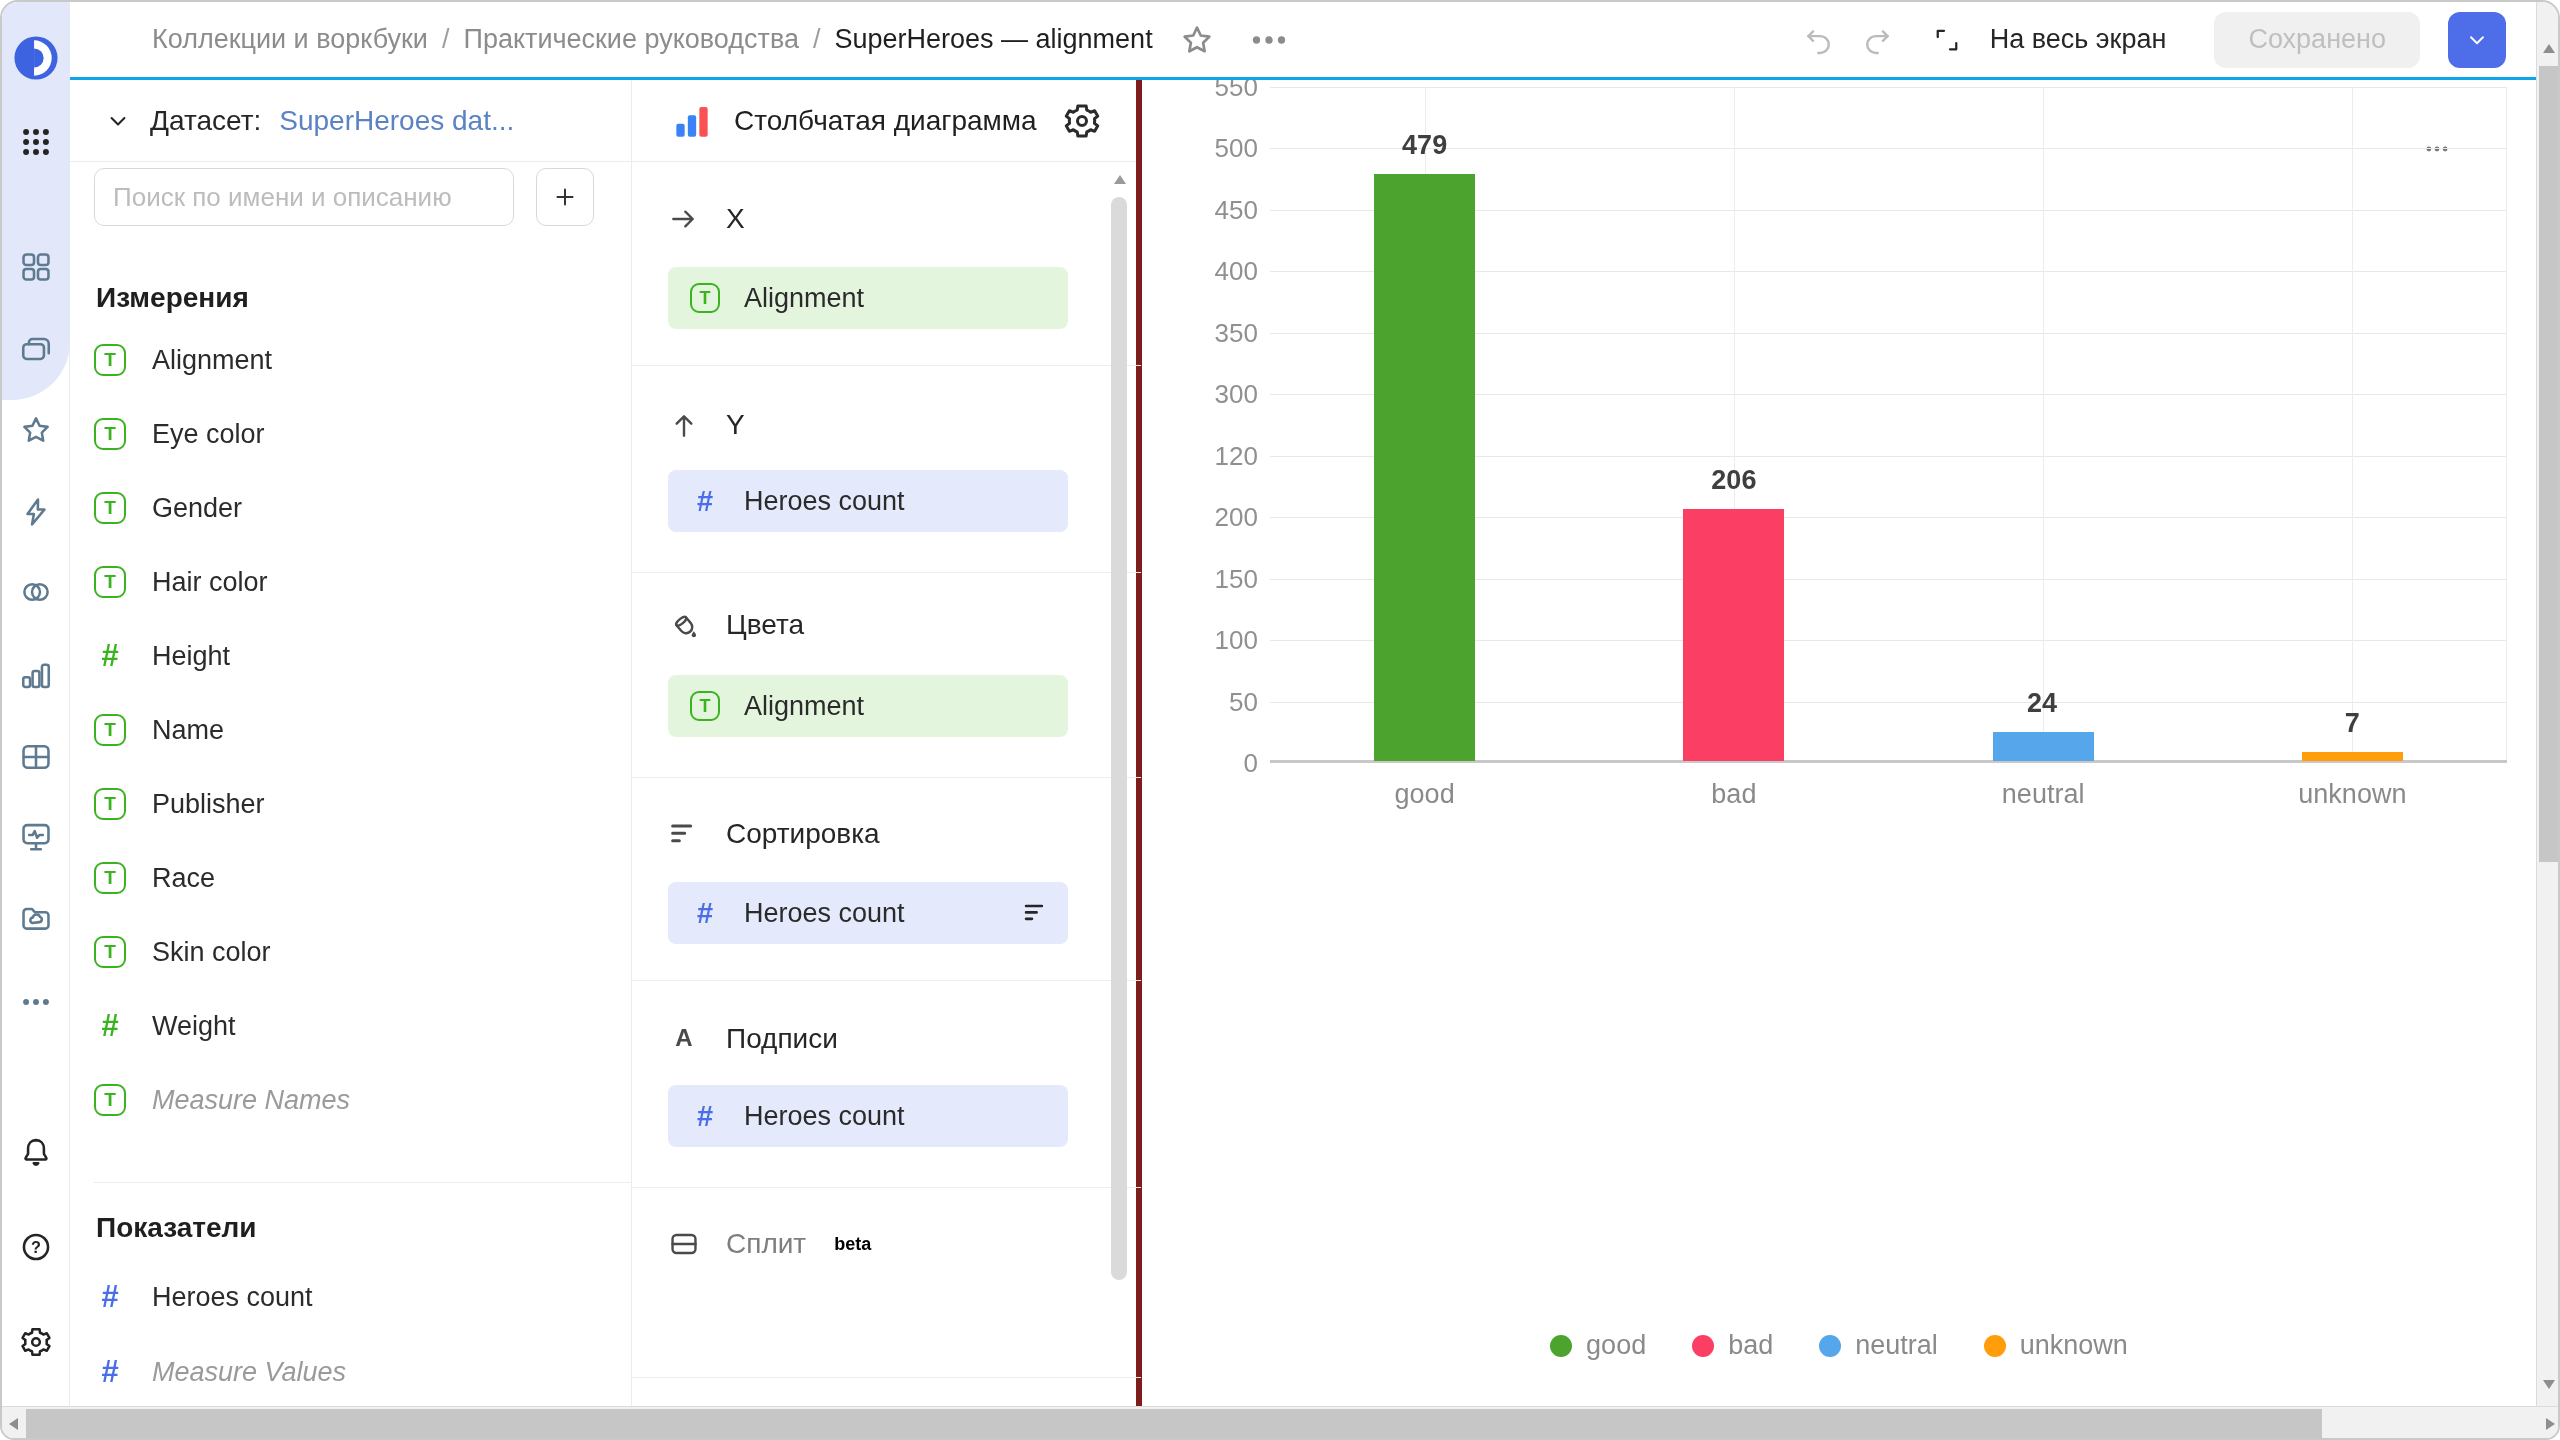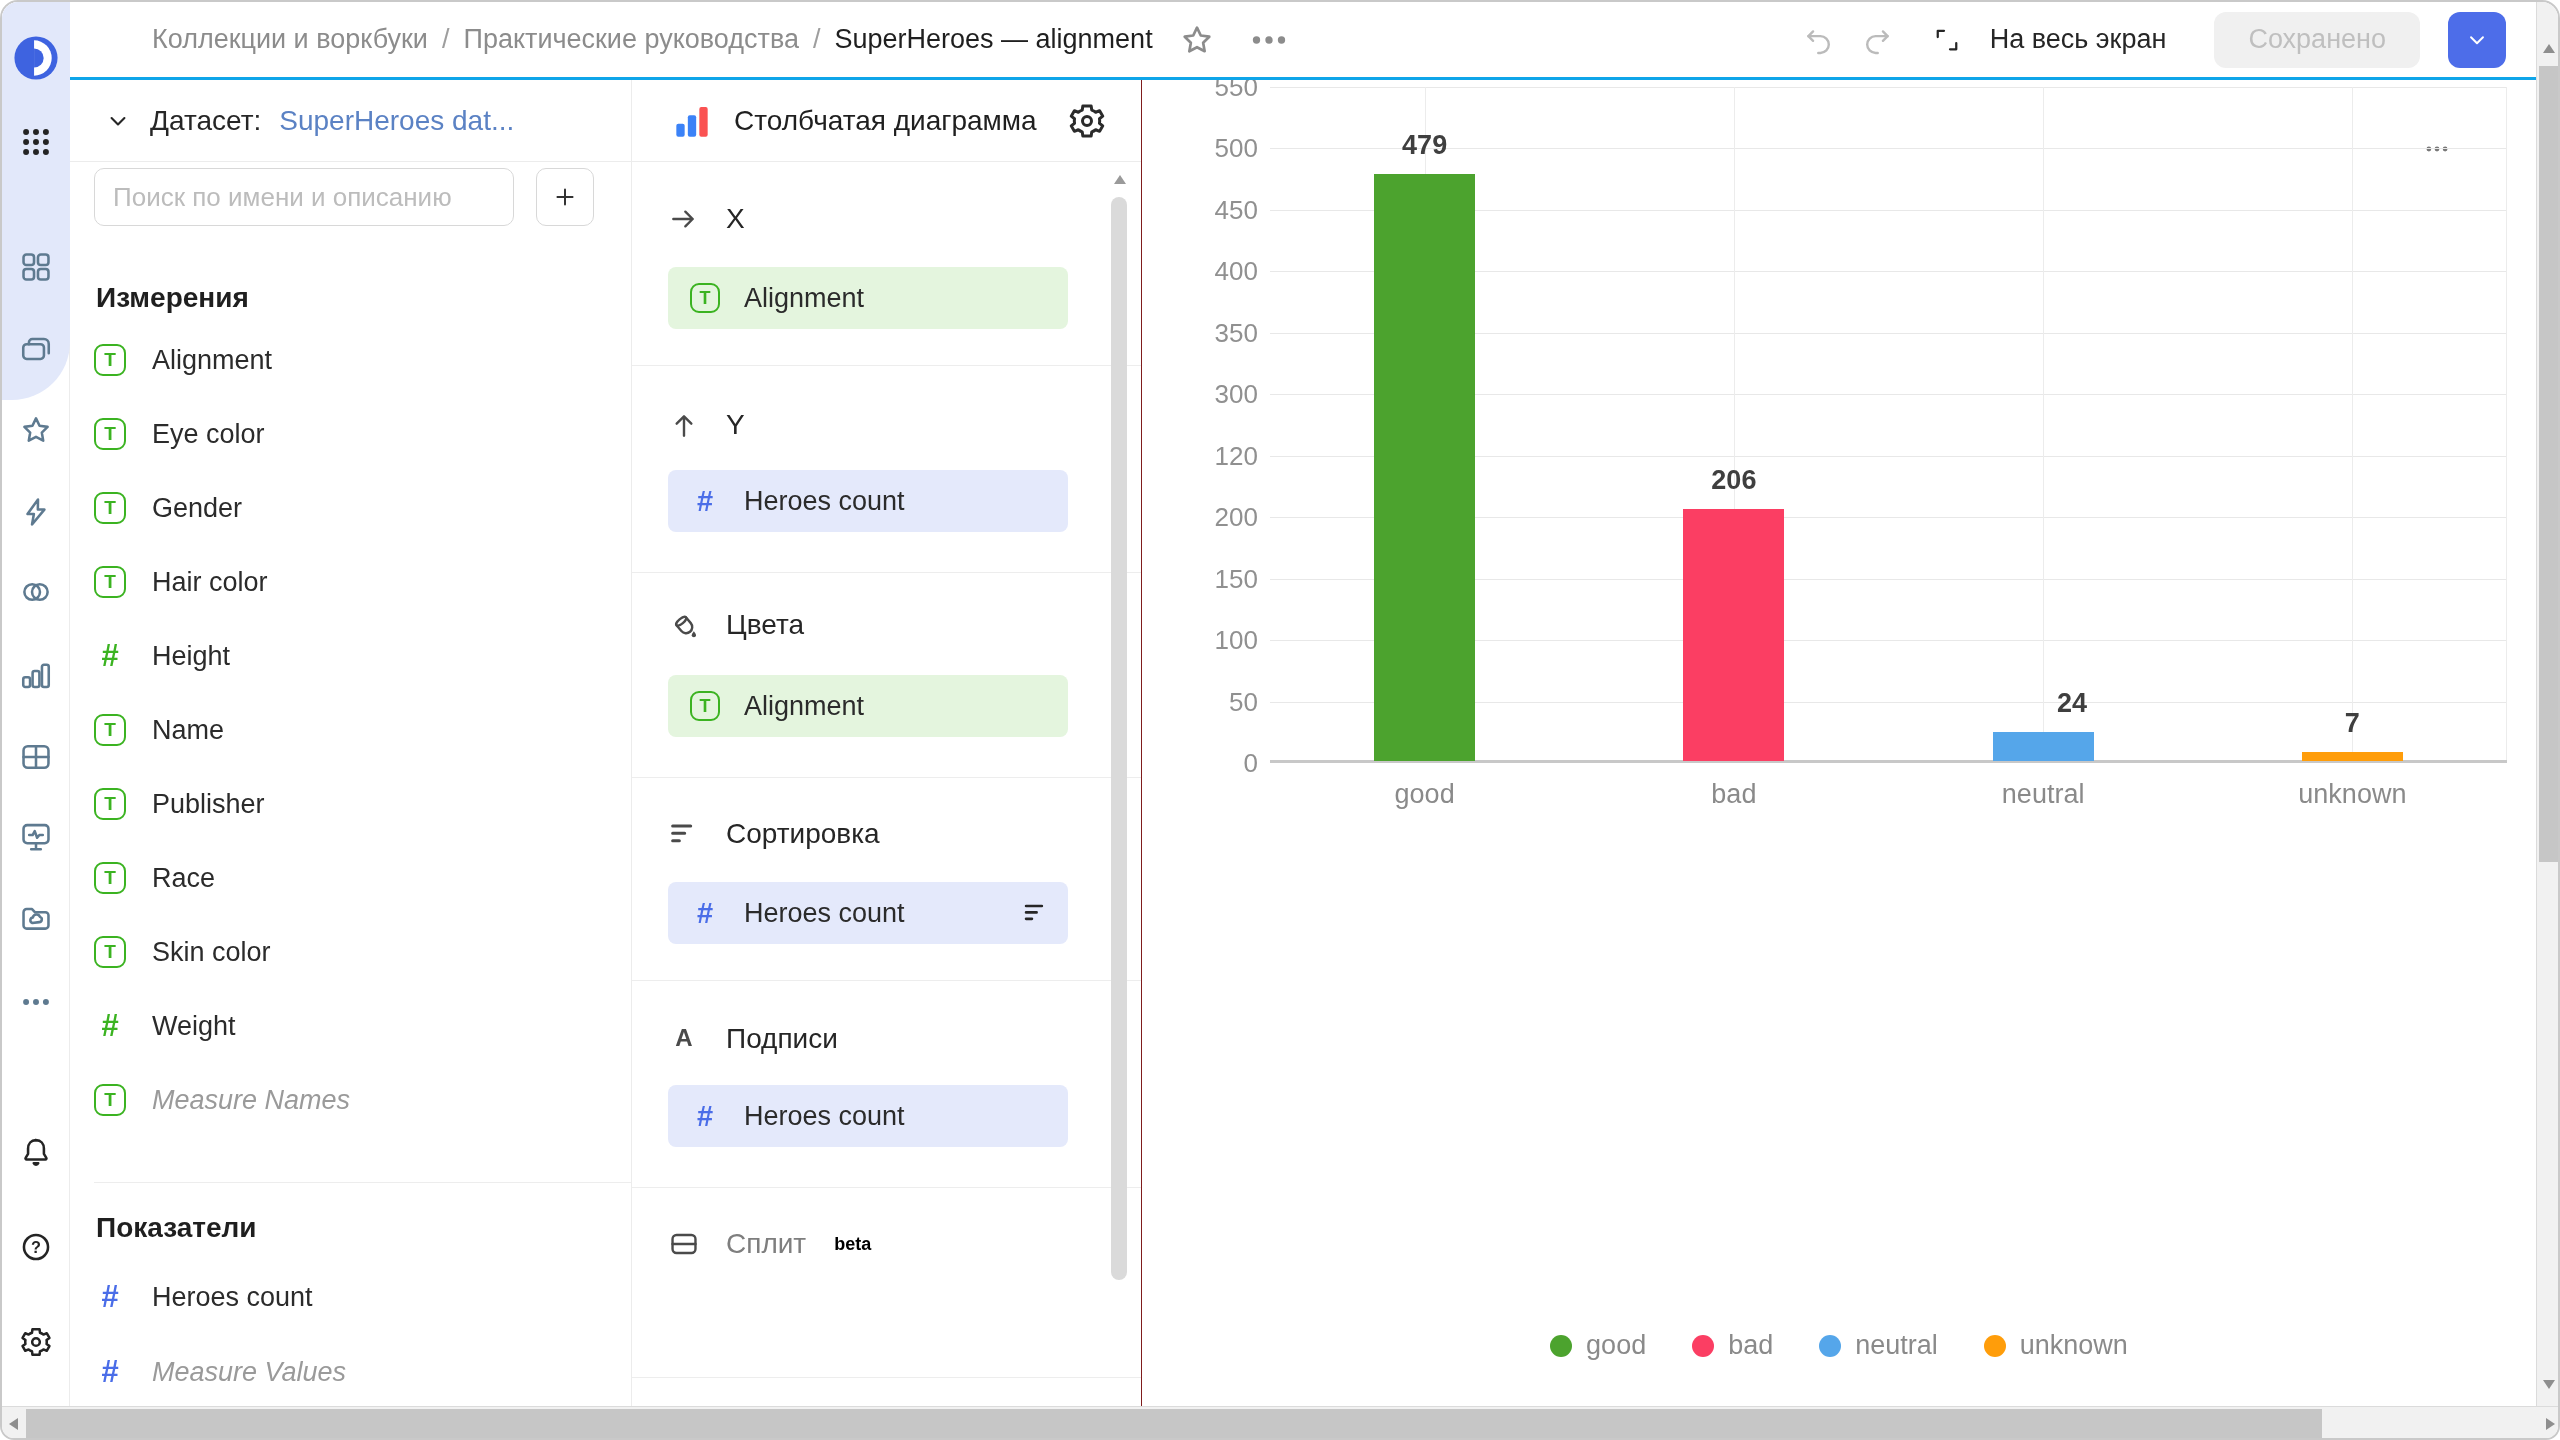--- a/index.html
+++ b/index.html
@@ -43,21 +43,21 @@
 #add-field-btn .ic{width:26px;height:26px}
 .panel-h{position:absolute;left:26px;font-size:28px;font-weight:700;color:#1F1F1F}
 .field{position:absolute;left:24px;height:74px;display:flex;align-items:center;gap:26px;font-size:27px;color:#2B2B2B;cursor:grab;width:500px}
 .field.sys .f-label{color:#9A9A9A;font-style:italic}
 .ticon{width:32px;height:32px;border:2.5px solid #3BB321;border-radius:9px;color:#3BB321;font-weight:700;font-size:19px;display:flex;align-items:center;justify-content:center;flex:0 0 auto}
 .hicon{font-size:31px;font-weight:600;color:#3BB321;width:32px;text-align:center;flex:0 0 auto}
 .hicon.blue{color:#4A6DE8}
 .ds-divider{position:absolute;left:24px;right:0;height:1px;background:#EDEDED}
 
 
-#config-panel{position:absolute;left:630px;top:78px;width:510px;height:1326px;background:#fff;border-right:1px solid #7f1d1d}
+#config-panel{position:absolute;left:630px;top:78px;width:510px;height:1326px;background:#fff;border-right:6px solid #7f1d1d}
 .cfg-header{position:absolute;left:0;top:0;width:100%;height:82px;border-bottom:1px solid #ECECEC;display:flex;align-items:center;gap:22px;padding-left:40px;font-size:28px;color:#1F1F1F}
 .cfg-type-ic{width:40px;height:40px}
 .cfg-gear{position:absolute;right:34px;top:21px;width:40px;height:40px;color:#2B2B2B;cursor:pointer}
 .sec-label{position:absolute;left:36px;display:flex;align-items:center;gap:26px;font-size:28px;color:#262626;height:40px}
 .sec-label .ic{width:32px;height:32px;color:#4A4A4A}
 .sec-label .muted{color:#7E7E7E}
 .sec-label .beta{color:#000000;font-weight:700;font-size:18px;margin-left:2px}
 .chip{position:absolute;left:36px;width:400px;height:62px;border-radius:8px;display:flex;align-items:center;gap:24px;padding-left:22px;font-size:27px;color:#2B2B2B;cursor:grab}
 .chip.green{background:#E4F5DE}
 .chip.blue{background:#E4E9FB}
@@ -480,21 +480,21 @@
         <div class="vgrid" style="left: 463.875px;"></div>
         <div class="vgrid" style="left: 773.125px;"></div>
         <div class="vgrid" style="left: 1082.38px;"></div>
         <div class="vgrid" style="left: 1236px;"></div>
         <div class="xaxis"></div>
         <div class="bar" style="left: 104.125px; bottom: 2px; width: 101px; height: 586.993px; background: rgb(76, 163, 46);"></div>
         <div class="vlabel" style="left: 74.625px; top: 43.0073px;">479</div>
         <div class="bar" style="left: 413.375px; bottom: 2px; width: 101px; height: 252.444px; background: rgb(251, 62, 99);"></div>
         <div class="vlabel" style="left: 383.875px; top: 377.556px;">206</div>
         <div class="bar" style="left: 722.625px; bottom: 2px; width: 101px; height: 29.4109px; background: rgb(85, 166, 234);"></div>
-        <div class="vlabel" style="left: 657px; top: 600.589px; text-align: right;">24</div>
+        <div class="vlabel" style="left: 692px; top: 600.589px;">24</div>
         <div class="bar" style="left: 1031.88px; bottom: 2px; width: 101px; height: 8.57818px; background: rgb(255, 157, 10);"></div>
         <div class="vlabel" style="left: 1002.38px; top: 621.422px;">7</div>
       </div>
     <div id="xlabels">
         <div class="xlabel" style="left: 172.625px;">good</div>
         <div class="xlabel" style="left: 481.875px;">bad</div>
         <div class="xlabel" style="left: 791.125px;">neutral</div>
         <div class="xlabel" style="left: 1100.38px;">unknown</div>
       </div>
     <div id="legend">

